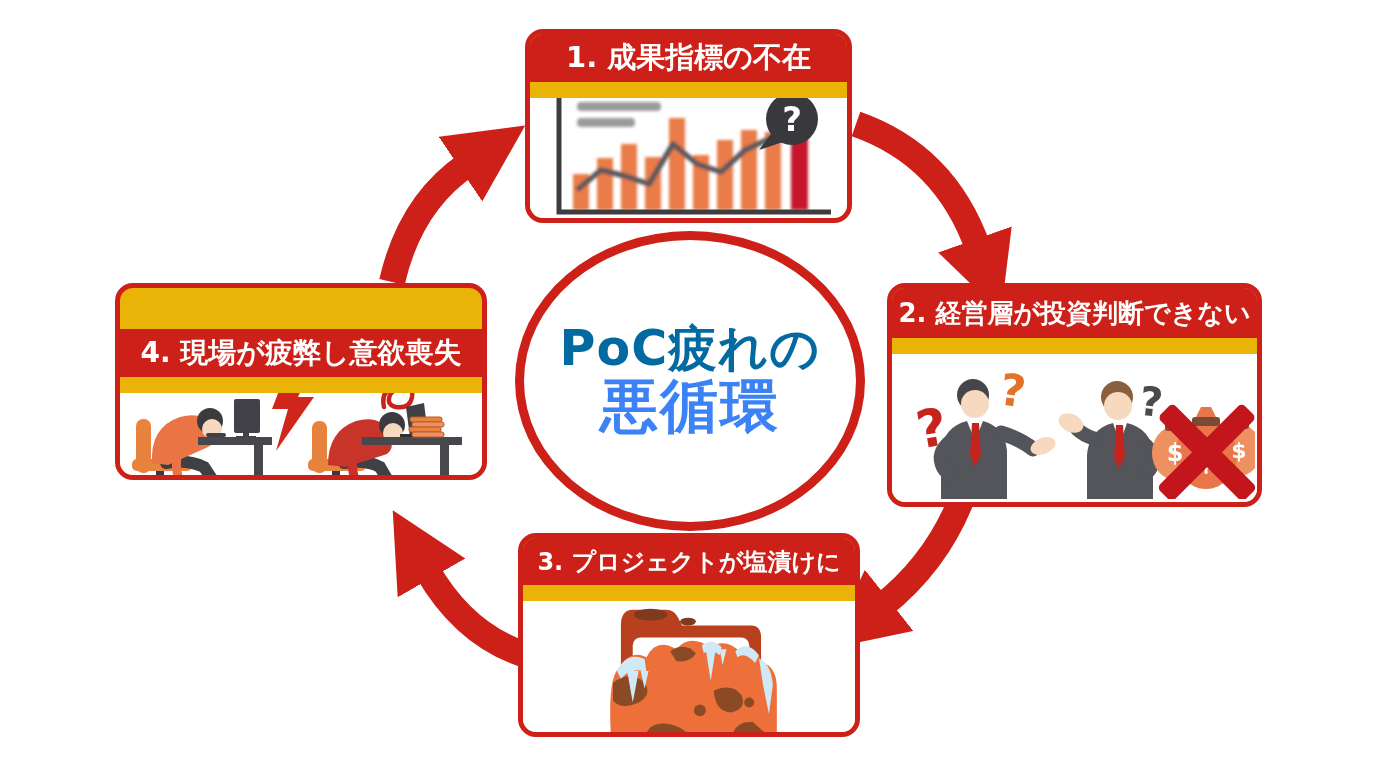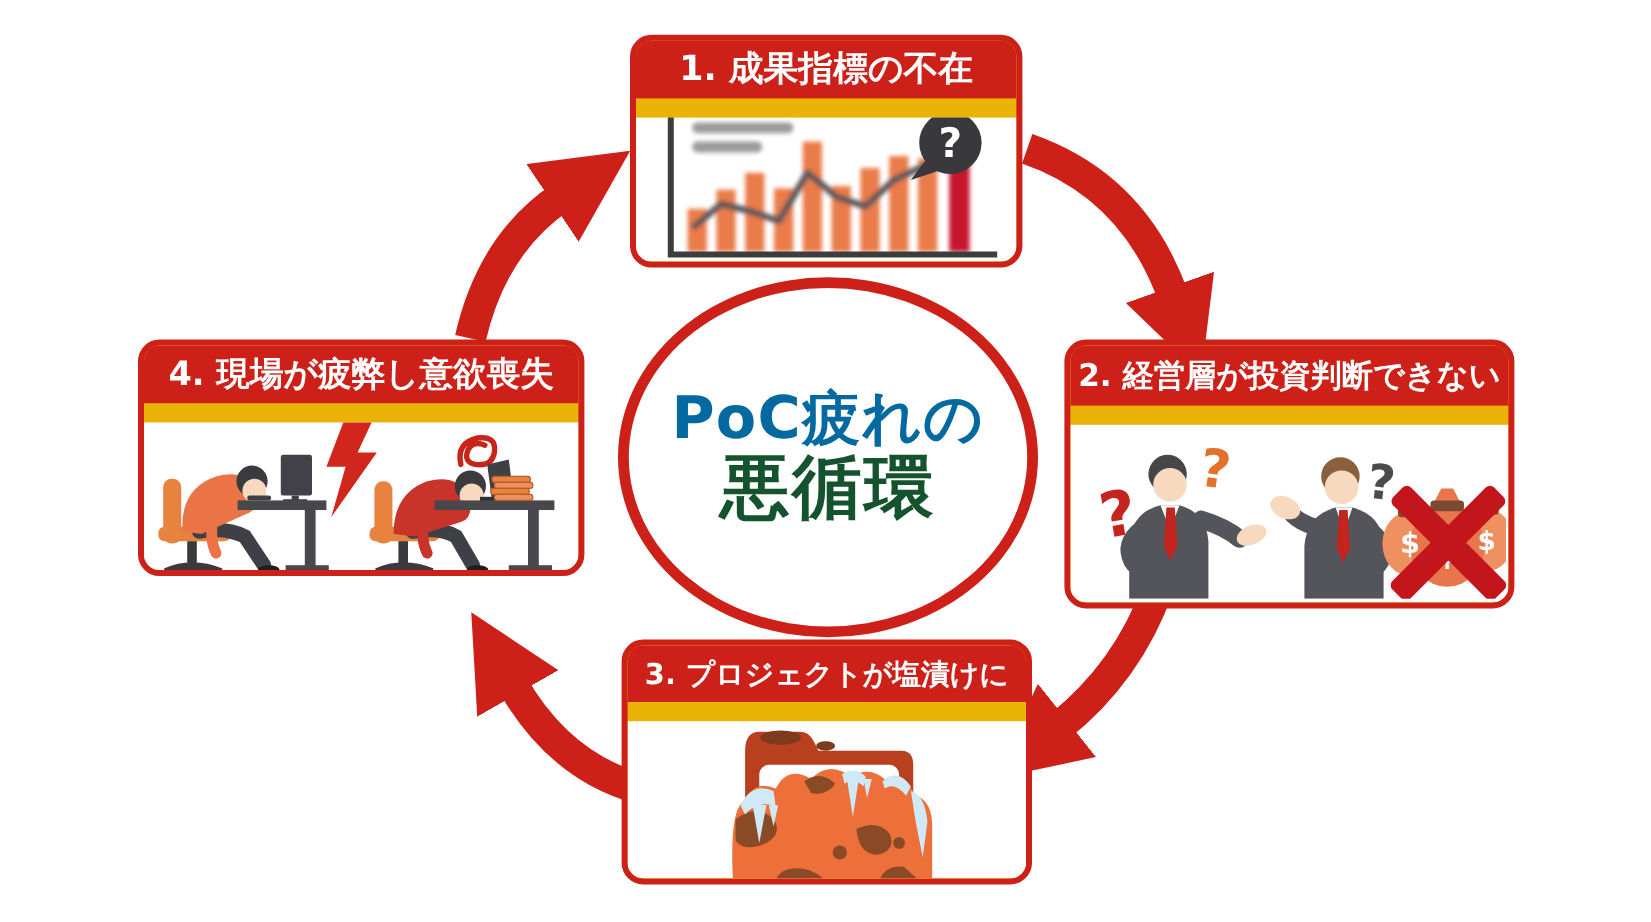--- a/index.html
+++ b/index.html
@@ -17,21 +17,21 @@
     left:515px;top:231px;width:350px;height:300px;
     background:#ffffff;border:9px solid #cc2018;border-radius:50%;
     display:flex;flex-direction:column;align-items:center;justify-content:center;
     box-sizing:border-box;
   }
   .center-line1{
     color:#0369a1;font-weight:800;font-size:49px;line-height:1.05;
     letter-spacing:1px;white-space:nowrap;
   }
   .center-line2{
-    color:#14532d;font-weight:800;font-size:58px;line-height:1.1;
+    color:#3b82f6;font-weight:800;font-size:58px;line-height:1.1;
     letter-spacing:2px;white-space:nowrap;
   }
   
   .step-box{
     position:absolute;z-index:2;background:#eab308;
     border:5px solid #cc2018;border-radius:18px;overflow:hidden;
     box-sizing:border-box;display:flex;flex-direction:column;gap:16px;
   }
   .step-header{
     background:#cc2018;color:#ffffff;font-weight:800;
@@ -42,21 +42,21 @@
     flex:1 1 auto;display:flex;align-items:center;justify-content:center;
     background:#ffffff;overflow:hidden;
   }
   #box1{left:525px;top:29px;width:327px;height:194px;}
   #box1 .step-header{height:48px;font-size:29px;}
   #box2{left:887px;top:283px;width:375px;height:224px;}
   #box2 .step-header{height:50px;font-size:26px;}
   #box3{left:518px;top:533px;width:342px;height:204px;}
   #box3 .step-header{height:47px;font-size:24px;}
   #box4{left:115px;top:283px;width:372px;height:197px;}
-  #box4 .step-header{height:48px;font-size:28px;}
+  #box4 .step-header{height:48px;font-size:28px;margin-top:41px;}
   svg text{font-family:"DejaVu Sans","Liberation Sans",sans-serif;}
 </style>
 </head>
 <body>
 
 <svg id="arrows" class="layer" width="1376" height="768" viewBox="0 0 1376 768">
   <defs>
     <marker id="ah" markerWidth="3.2" markerHeight="3.2" refX="0.35" refY="1.5" orient="auto">
       <path d="M0,0 L3,1.5 L0,3 Z" fill="#cc2018"></path>
     </marker>

